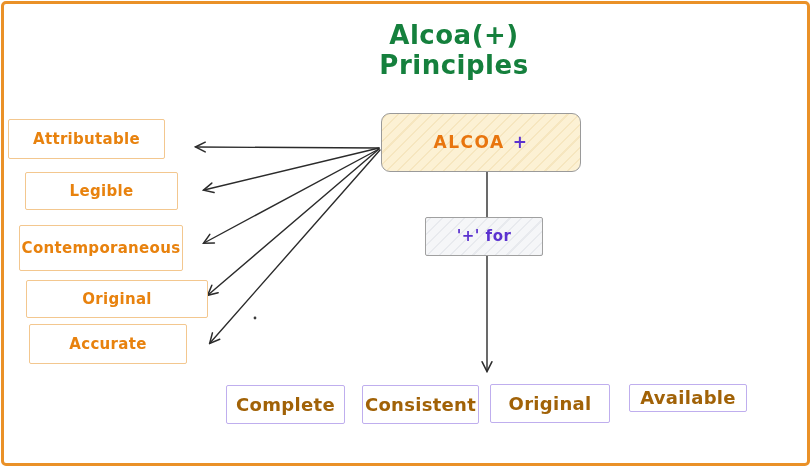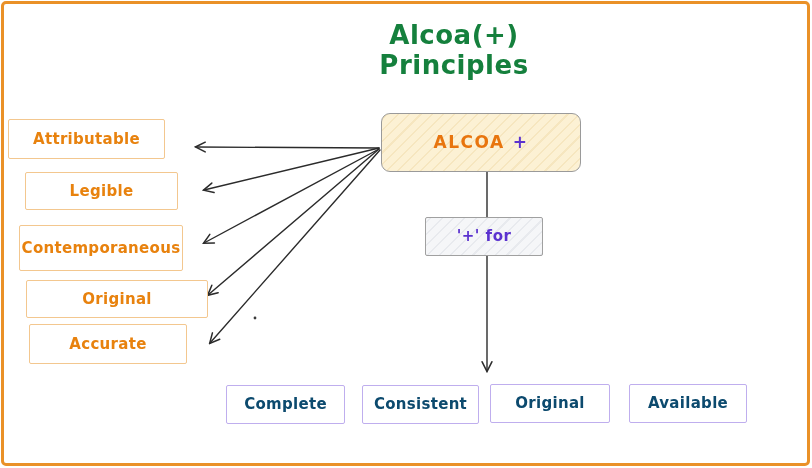--- a/index.html
+++ b/index.html
@@ -15,21 +15,21 @@
     position:absolute; left:319px; top:20px; width:270px; text-align:center;
     font-size:26px; font-weight:bold; color:#15803d; letter-spacing:0.5px; z-index:2;
   }
   .arrows { position:absolute; left:0; top:0; z-index:1; }
   .node {
     position:absolute; box-sizing:border-box; display:flex; align-items:center;
     justify-content:center; font-weight:bold; line-height:1; z-index:2;
     background:#ffffff; border-radius:2px;
   }
   .left-node  { border:1.6px solid #f3c78f; color:#e8820e; font-size:15px; letter-spacing:0.3px; }
-  .bottom-node{ border:1.6px solid #bfaeee; color:#0c4a6e; font-size:15px; letter-spacing:0.3px; }
+  .bottom-node{ border:1.6px solid #bfaeee; color:#a16207; font-size:18px; letter-spacing:0.3px; }
   .center-node{
     border:1.8px solid #9a9a9a; font-size:17px; letter-spacing:1.5px; color:#e8750e;
     background:repeating-linear-gradient(315deg,#f6e6bf 0px,#f6e6bf 1.5px,#fcf1d4 1.5px,#fcf1d4 8px);
   }
   .center-node .plus { color:#5b32cf; margin-left:8px; }
   .plusfor-node{
     border:1.6px solid #a0a0a0; font-size:15px; color:#5b32cf; letter-spacing:0.5px;
     background:repeating-linear-gradient(315deg,#e8eaee 0px,#e8eaee 1.5px,#f5f6f8 1.5px,#f5f6f8 8px);
   }
 </style>
@@ -86,17 +86,17 @@
 
   <div class="node bottom-node" style="left:226px; top:385px; width:119px; height:39px;">
     <span>Complete</span>
   </div>
   <div class="node bottom-node" style="left:362px; top:385px; width:117px; height:39px;">
     <span>Consistent</span>
   </div>
   <div class="node bottom-node" style="left:490px; top:384px; width:120px; height:39px;">
     <span>Original</span>
   </div>
-  <div class="node bottom-node" style="left:629px; top:384px; width:118px; height:39px;">
+  <div class="node bottom-node" style="left:629px; top:384px; width:118px; height:28px;">
     <span>Available</span>
   </div>
 
 </div>
 
 </body></html>

